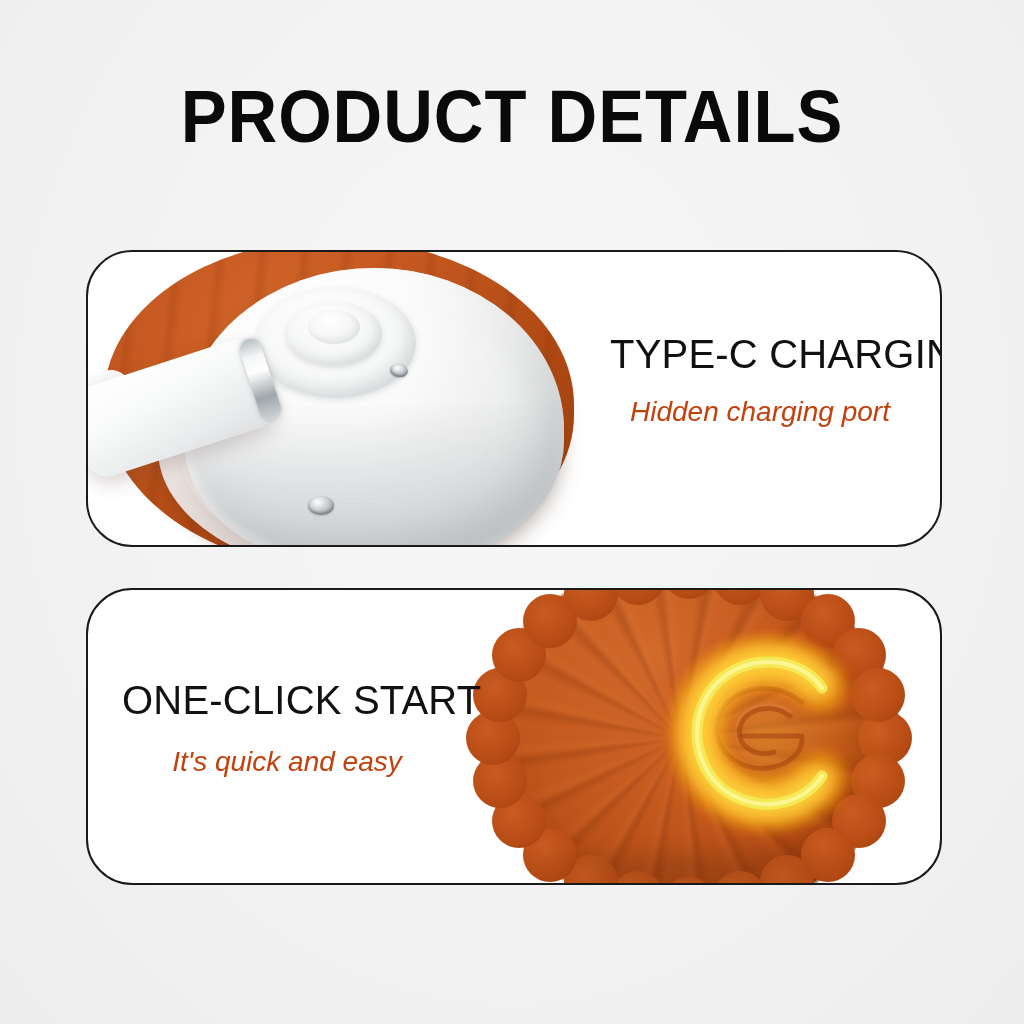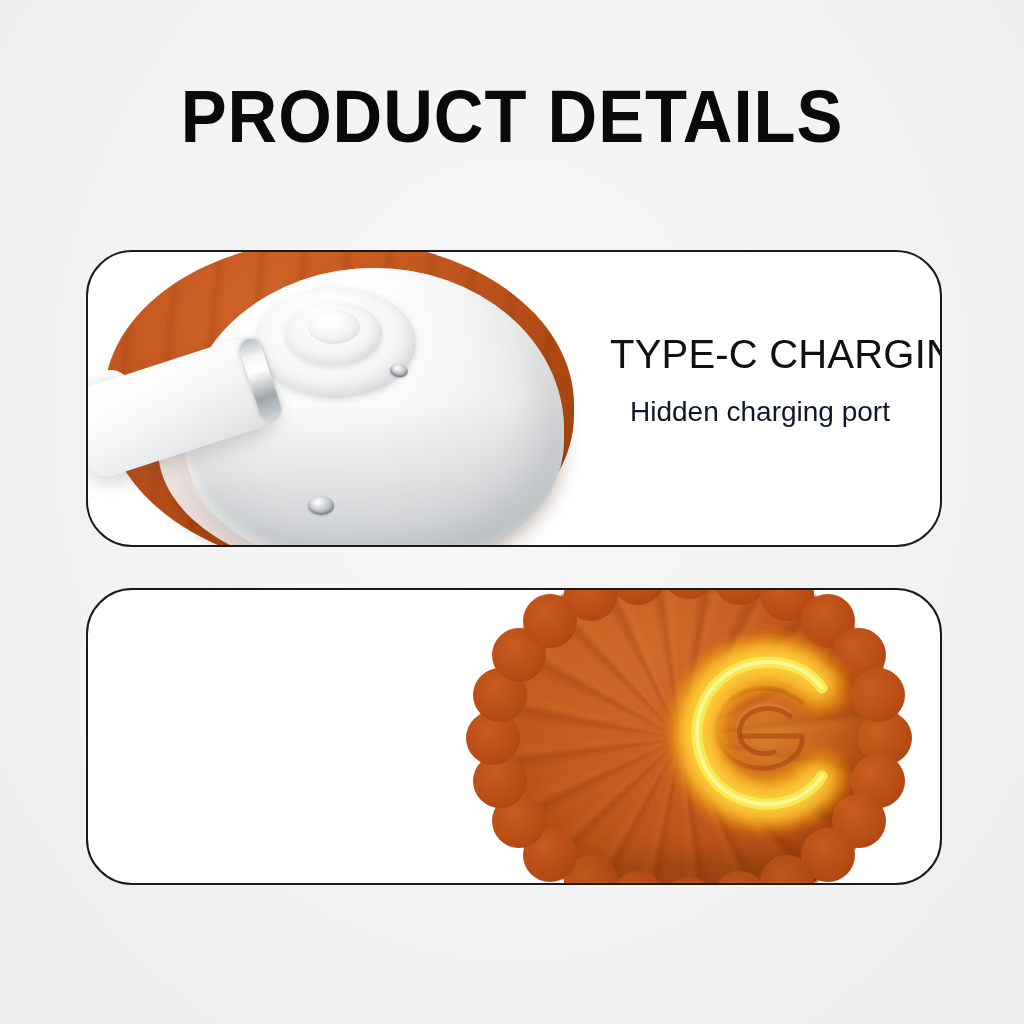--- a/index.html
+++ b/index.html
@@ -66,23 +66,24 @@
     font-weight: 400;
     color: #111111;
     letter-spacing: 0.2px;
     line-height: 1.1;
     white-space: nowrap;
   }
   .card-sub {
     margin-top: 20px;
     font-size: 28px;
     font-weight: 400;
-    color: #0f172a;
+    color: #c2410c;
     line-height: 1.15;
     white-space: nowrap;
+    font-style: italic;
   }
   .card-2 .card-sub { margin-top: 24px; }
 
   
   .photo-1 {
     position: absolute;
     left: 0; top: 0;
     width: 520px; height: 295px;
     overflow: hidden;
   }
@@ -444,13 +445,17 @@
           </filter>
         </defs>
         <path d="M168 52 C 146 20, 92 16, 62 48 C 30 82, 40 140, 80 160 C 116 178, 152 164, 168 140" fill="none" stroke="#ff9a18" stroke-width="22" stroke-linecap="round" filter="url(#neon)" opacity="0.85"></path>
         <path d="M168 52 C 146 20, 92 16, 62 48 C 30 82, 40 140, 80 160 C 116 178, 152 164, 168 140" fill="none" stroke="#ffe24a" stroke-width="14" stroke-linecap="round" filter="url(#neon)" opacity="0.9"></path>
         <path d="M168 52 C 146 20, 92 16, 62 48 C 30 82, 40 140, 80 160 C 116 178, 152 164, 168 140" fill="none" stroke="#f5ea55" stroke-width="11" stroke-linecap="round"></path>
         <path d="M168 52 C 146 20, 92 16, 62 48 C 30 82, 40 140, 80 160 C 116 178, 152 164, 168 140" fill="none" stroke="#fdf8a8" stroke-width="4" stroke-linecap="round" opacity="0.75"></path>
       </svg>
     </div>
   </div>
 
+  <div class="card-text">
+    <div class="card-heading">ONE-CLICK START</div>
+    <div class="card-sub">It's quick and easy</div>
+  </div>
 </div>
 
 </body></html>

